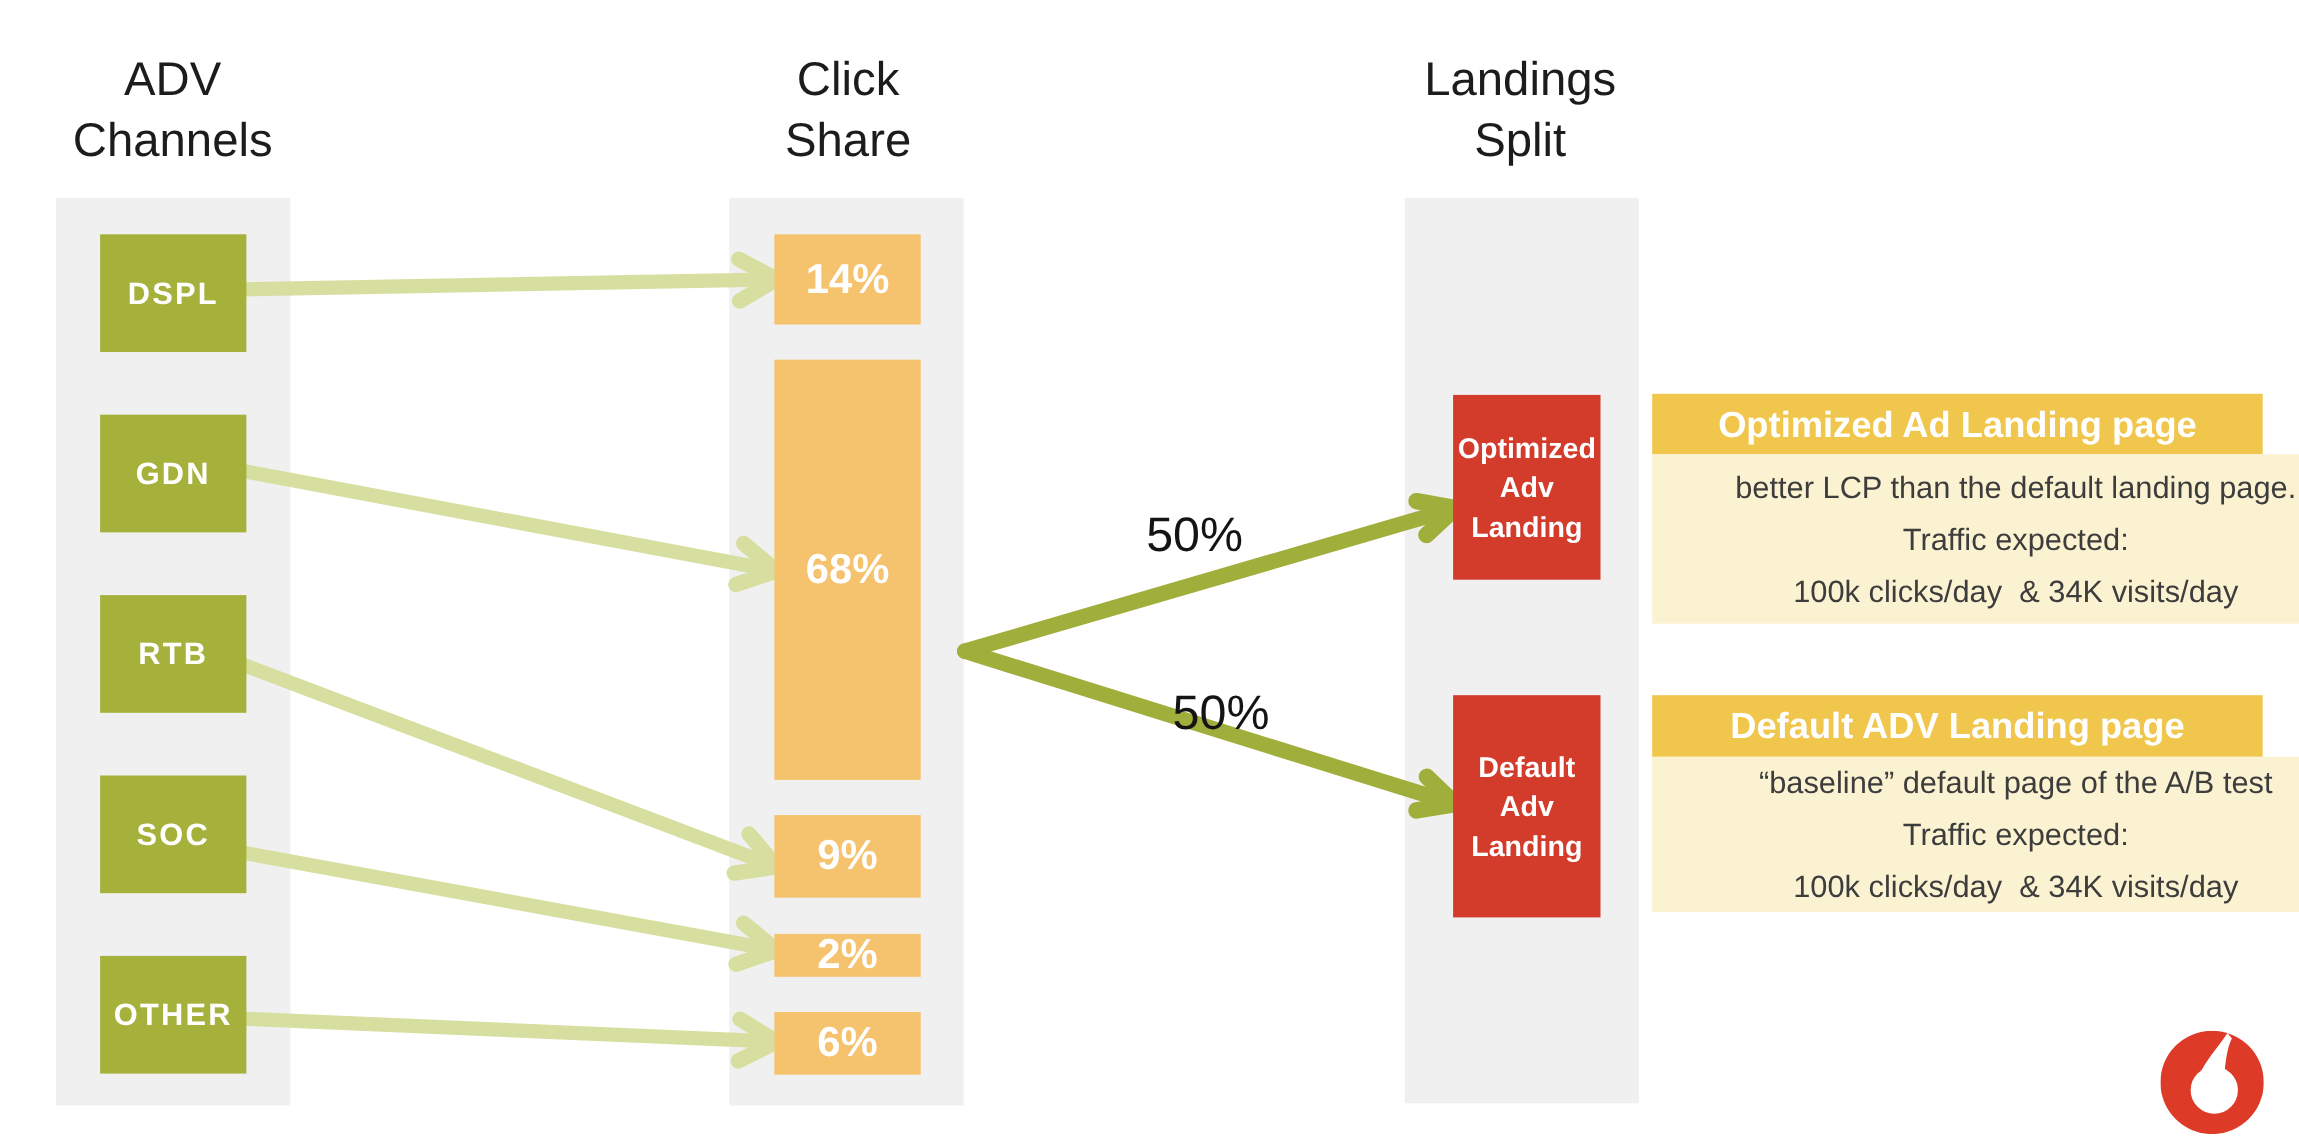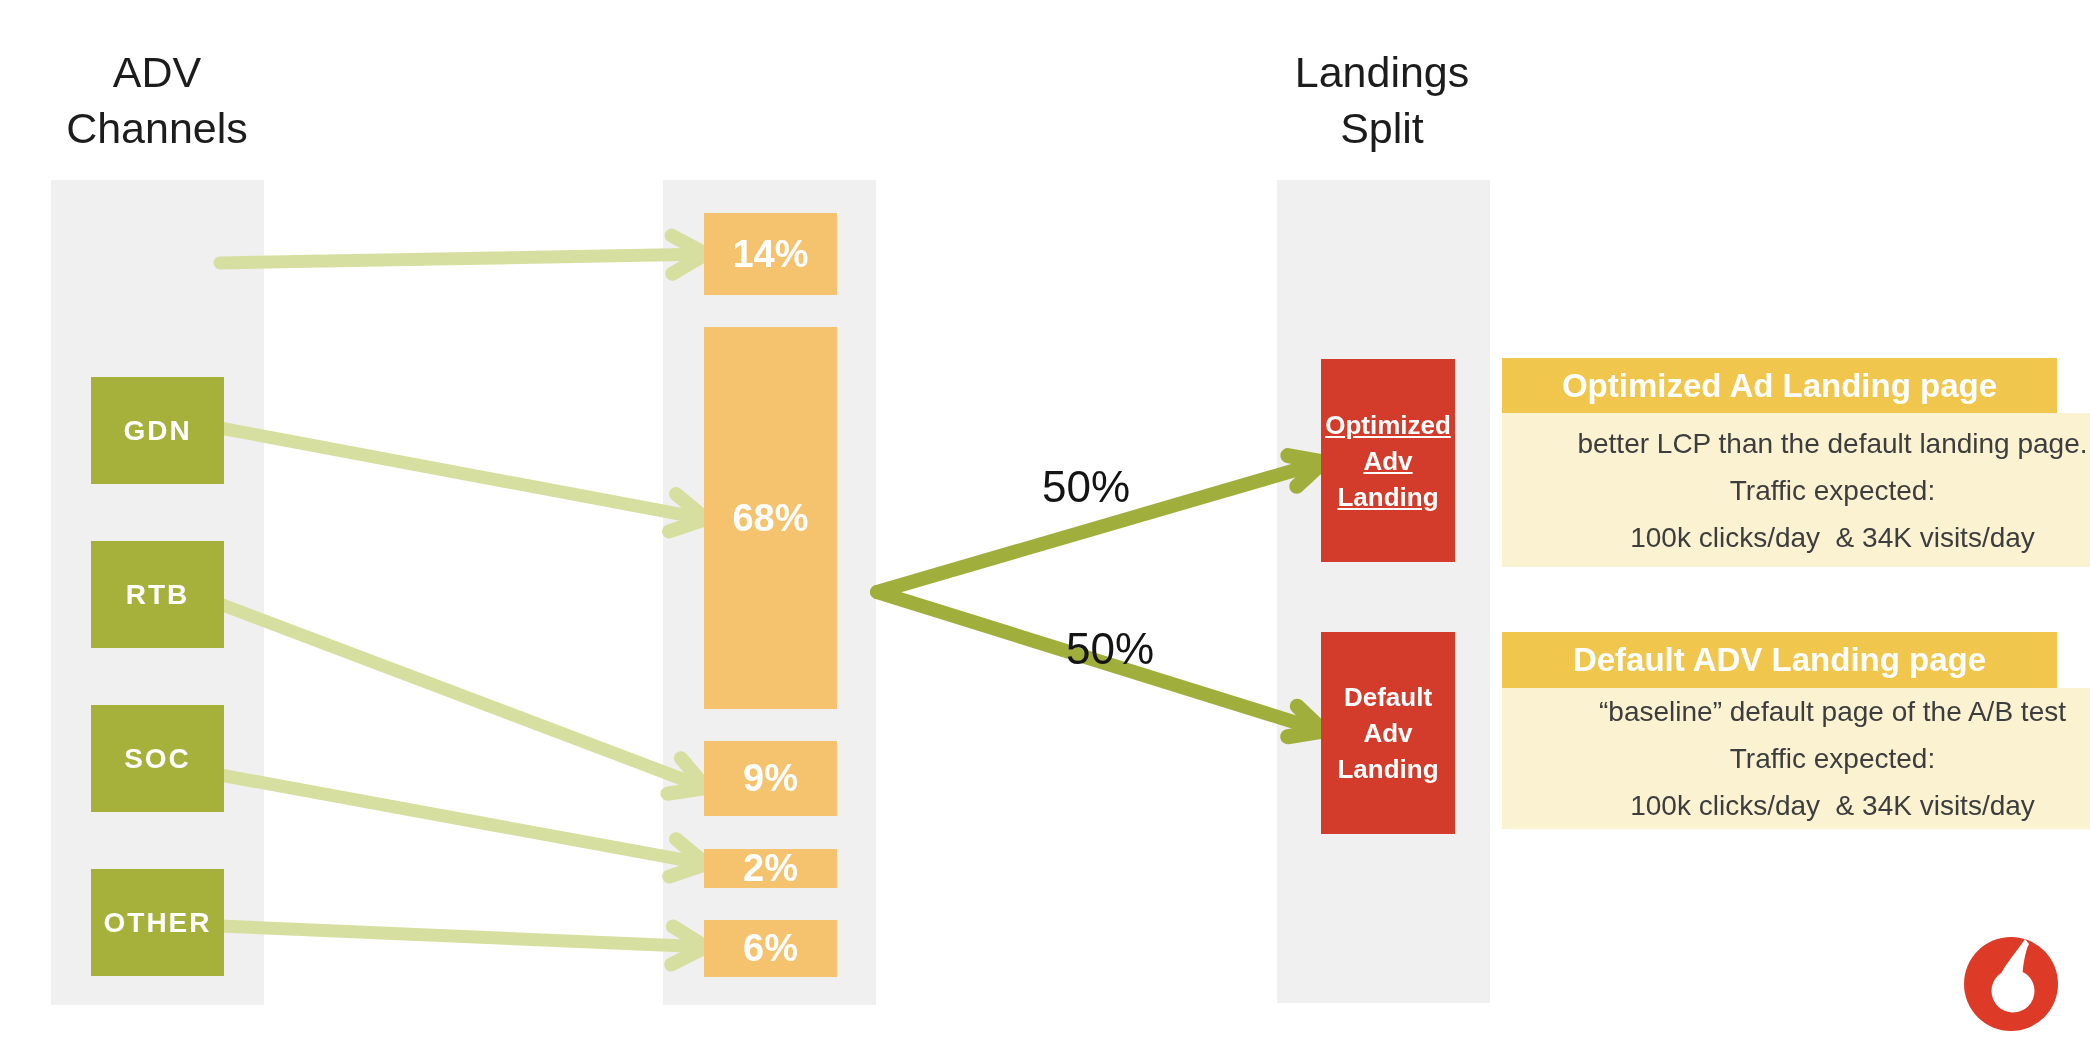--- a/index.html
+++ b/index.html
@@ -47,20 +47,24 @@
 </style>
 </head>
 <body>
 
 <div class="canvas">
 
   <div class="col-title" style="left:157px;">
     <div>ADV</div>
     <div>Channels</div>
   </div>
+  <div class="col-title" style="left:771px;">
+    <div>Click</div>
+    <div>Share</div>
+  </div>
   <div class="col-title" style="left:1382px;">
     <div>Landings</div>
     <div>Split</div>
   </div>
 
   <div class="strip" style="left:51px;"></div>
   <div class="strip" style="left:663px;"></div>
   <div class="strip" style="left:1277px;height:823px;"></div>
 
   <svg id="arrow-layer" width="2090" height="1040">
@@ -87,20 +91,23 @@
       <g>
         <line x1="877" y1="592" x2="1314.3595661691006" y2="464.518512103177" class="shaft dark"></line>
         <polyline points="1296.7558123402277,486.31548095511704 1323,462 1287.8011026400432,455.5939384452525" class="head dark"></polyline>
       </g>
       <g>
         <line x1="877" y1="592" x2="1314.4076259134847" y2="728.3221076277453" class="shaft dark"></line>
         <polyline points="1287.6886390306038,736.7539366080102 1323,731 1297.210034131954,706.2032731892891" class="head dark"></polyline>
       </g>
     </svg>
 
+  <div class="box channel" style="top:213px;">
+      <span>DSPL</span>
+    </div>
   <div class="box channel" style="top:377px;">
       <span>GDN</span>
     </div>
   <div class="box channel" style="top:541px;text-align:center;">
       <span>RTB</span>
     </div>
   <div class="box channel" style="top:869px;">
       <span>OTHER</span>
     </div>
   <div class="box channel" style="top:705px;">
@@ -119,21 +126,21 @@
   <div class="box share" style="top:849px;height:39px;">
       <span>2%</span>
     </div>
   <div class="box share" style="top:920px;height:57px;">
       <span>6%</span>
     </div>
 
   <div class="split-label" style="left:1042px;top:462px;">50%</div>
   <div class="split-label" style="left:1066px;top:624px;">50%</div>
 
-  <div class="box landing" style="top:359px;height:203px;text-decoration:underline;">
+  <div class="box landing" style="top:359px;height:168px;">
     <div>Optimized</div>
     <div>Adv</div>
     <div>Landing</div>
   </div>
   <div class="box landing" style="top:632px;height:202px;">
     <div>Default</div>
     <div>Adv</div>
     <div>Landing</div>
   </div>
 

